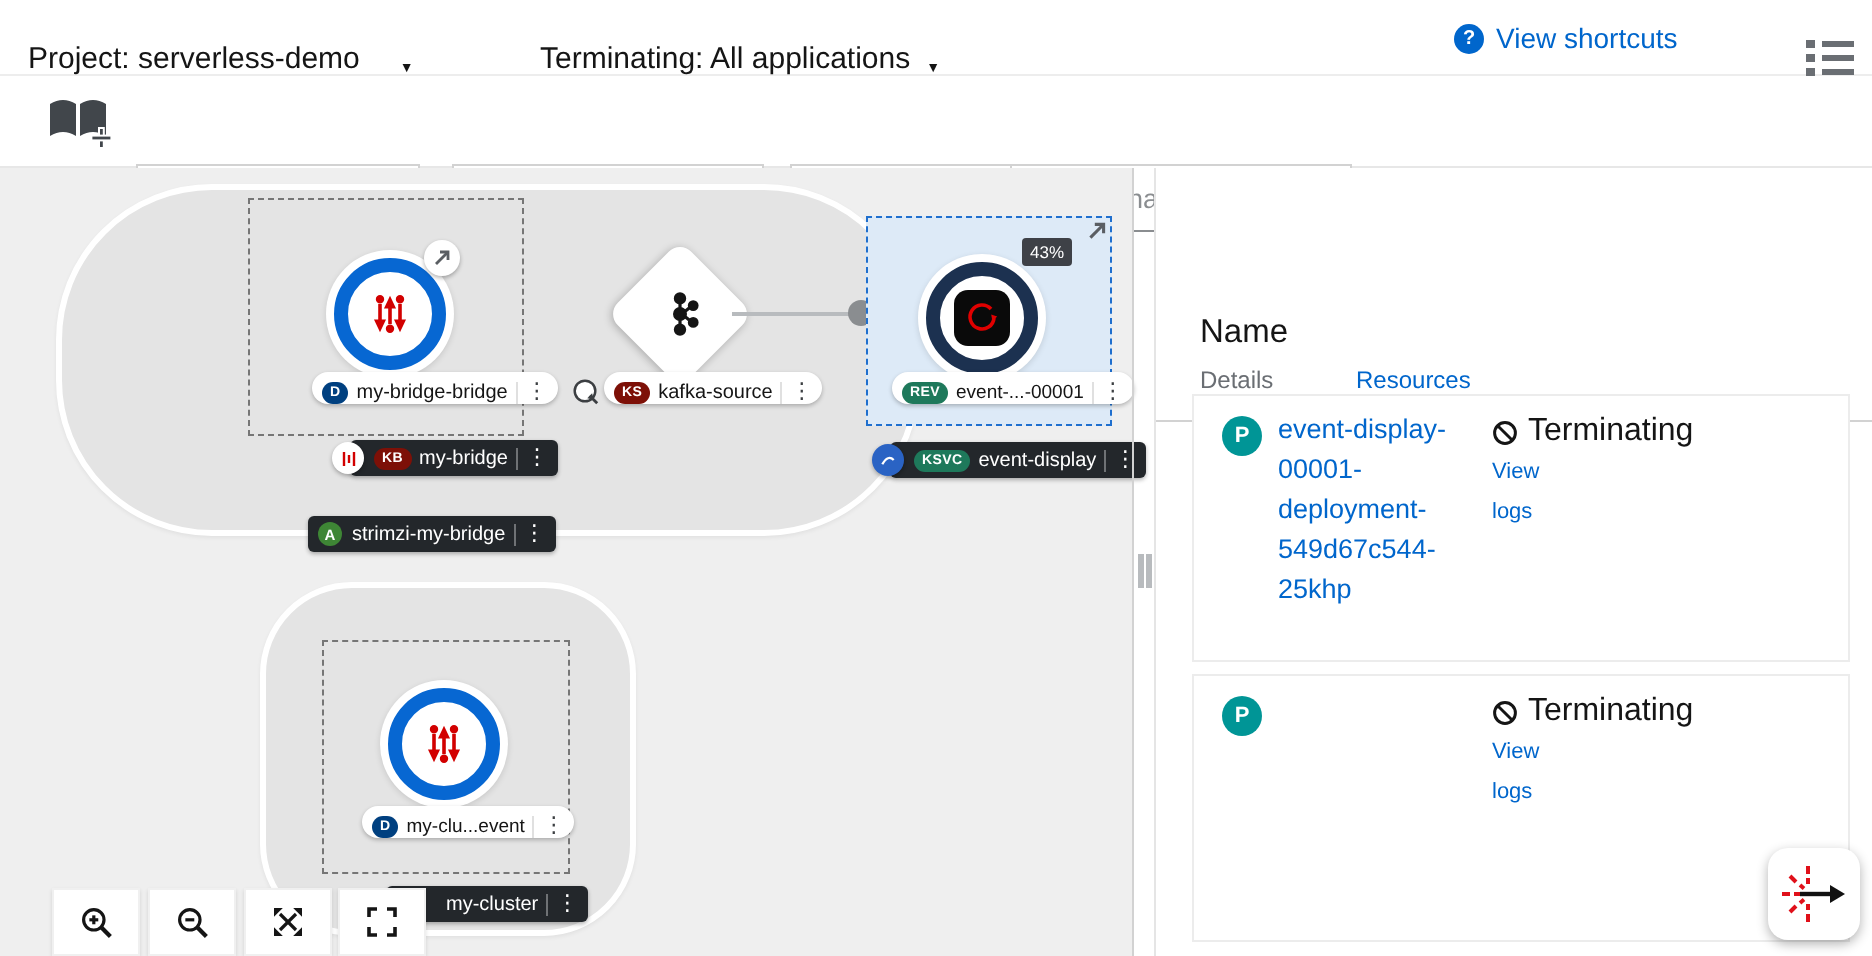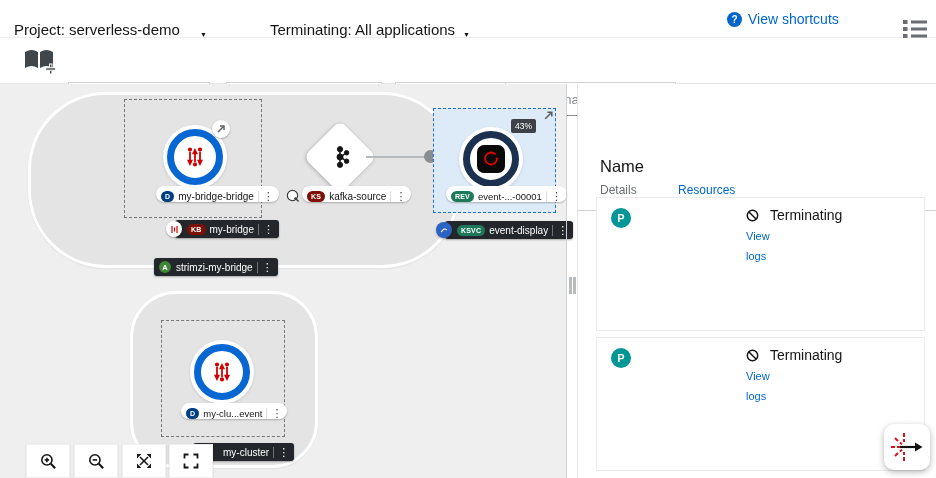--- a/index.html
+++ b/index.html
@@ -48,21 +48,21 @@
   
   .vline{position:absolute;top:84px;height:394px;width:1px;background:var(--border)}
   .grip span{position:absolute;width:3px;height:17px;background:#b8bbbe;display:block}
   .panel{position:absolute;left:578px;top:84px;width:358px;height:394px;background:#fff}
   .tab{position:absolute;top:99px;font-size:12px;cursor:pointer}
   .tab-underline{position:absolute;top:122px;height:3px;background:var(--accent)}
   .pods-h{position:absolute;left:600px;top:157px;font-size:16.5px;font-weight:500;color:var(--text)}
   .pod-card{position:absolute;left:596px;width:329px;height:134px;border:1px solid #ececec;background:#fff}
   .pbadge{position:absolute;left:14px;top:10px;width:20px;height:20px;border-radius:50%;background:var(--pod-teal);color:#fff;font-size:11px;font-weight:bold;display:flex;align-items:center;justify-content:center}
   .pod-name{position:absolute;left:42px;top:7px;width:94px;font-size:13.5px;line-height:20px;color:var(--accent);overflow-wrap:break-word;cursor:pointer}
-  .pod-status{position:absolute;left:149px;top:9px;display:flex;align-items:center;gap:11px;font-size:14px;color:var(--text)}
+  .pod-status{position:absolute;left:149px;top:9px;display:flex;align-items:center;gap:5px;font-size:16px;color:var(--text)}
   .pod-logs{position:absolute;left:149px;top:28px;width:46px;font-size:11px;line-height:20px;color:var(--accent);cursor:pointer}
   .fab{position:absolute;left:884px;top:424px;width:46px;height:46px;border-radius:10px;background:#fff;box-shadow:0 2px 6px rgba(0,0,0,.3);display:flex;align-items:center;justify-content:center;cursor:pointer;z-index:7}
   svg{display:block}
 </style>
 </head>
 <body>
 
 <div id="app">
 
   <div class="hdr">
@@ -333,20 +333,21 @@
   <div class="panel">
     <div class="tab" style="left:22px;color:var(--muted)">Details</div>
     <div class="tab" style="left:100px;color:var(--accent)">Resources</div>
     <div class="tab-underline" style="left:98px;width:72px"></div>
     <div class="abs" style="left:0;top:126px;width:358px;height:1px;background:var(--border)"></div>
   </div>
   <div class="pods-h">Name</div>
 
   <div class="pod-card" style="top:197px">
     <div class="pbadge">P</div>
+    <div class="pod-name">event-display-00001-deployment-549d67c544-25khp</div>
     <div class="pod-status">
       <svg width="13" height="13" viewBox="0 0 14 14">
         <circle cx="7" cy="7" r="5.6" stroke="#151515" stroke-width="1.6" fill="none"></circle>
           <line x1="3.2" y1="3.2" x2="10.8" y2="10.8" stroke="#151515" stroke-width="1.6"></line>
       </svg>
       <span>Terminating</span>
     </div>
     <div class="pod-logs">View logs</div>
   </div>
 

